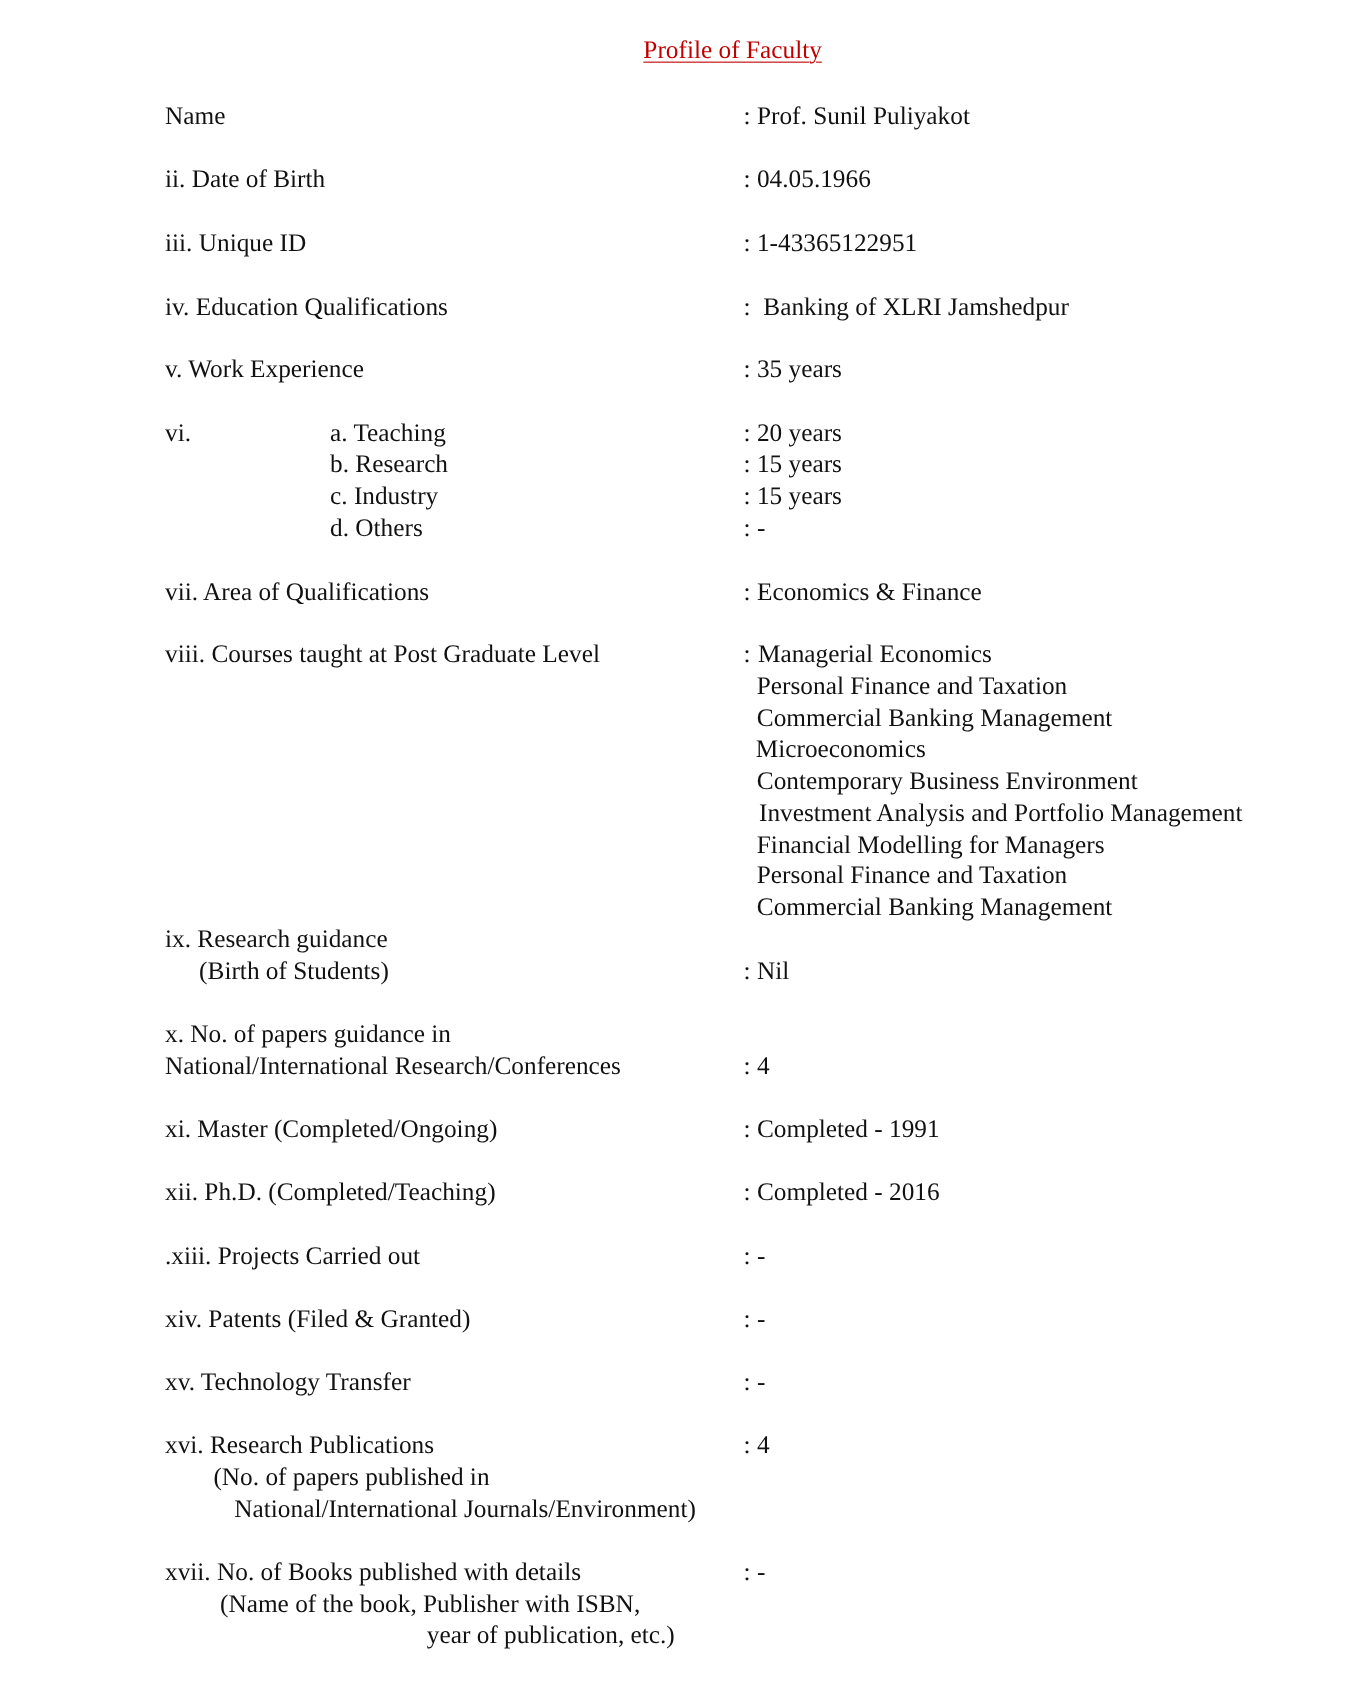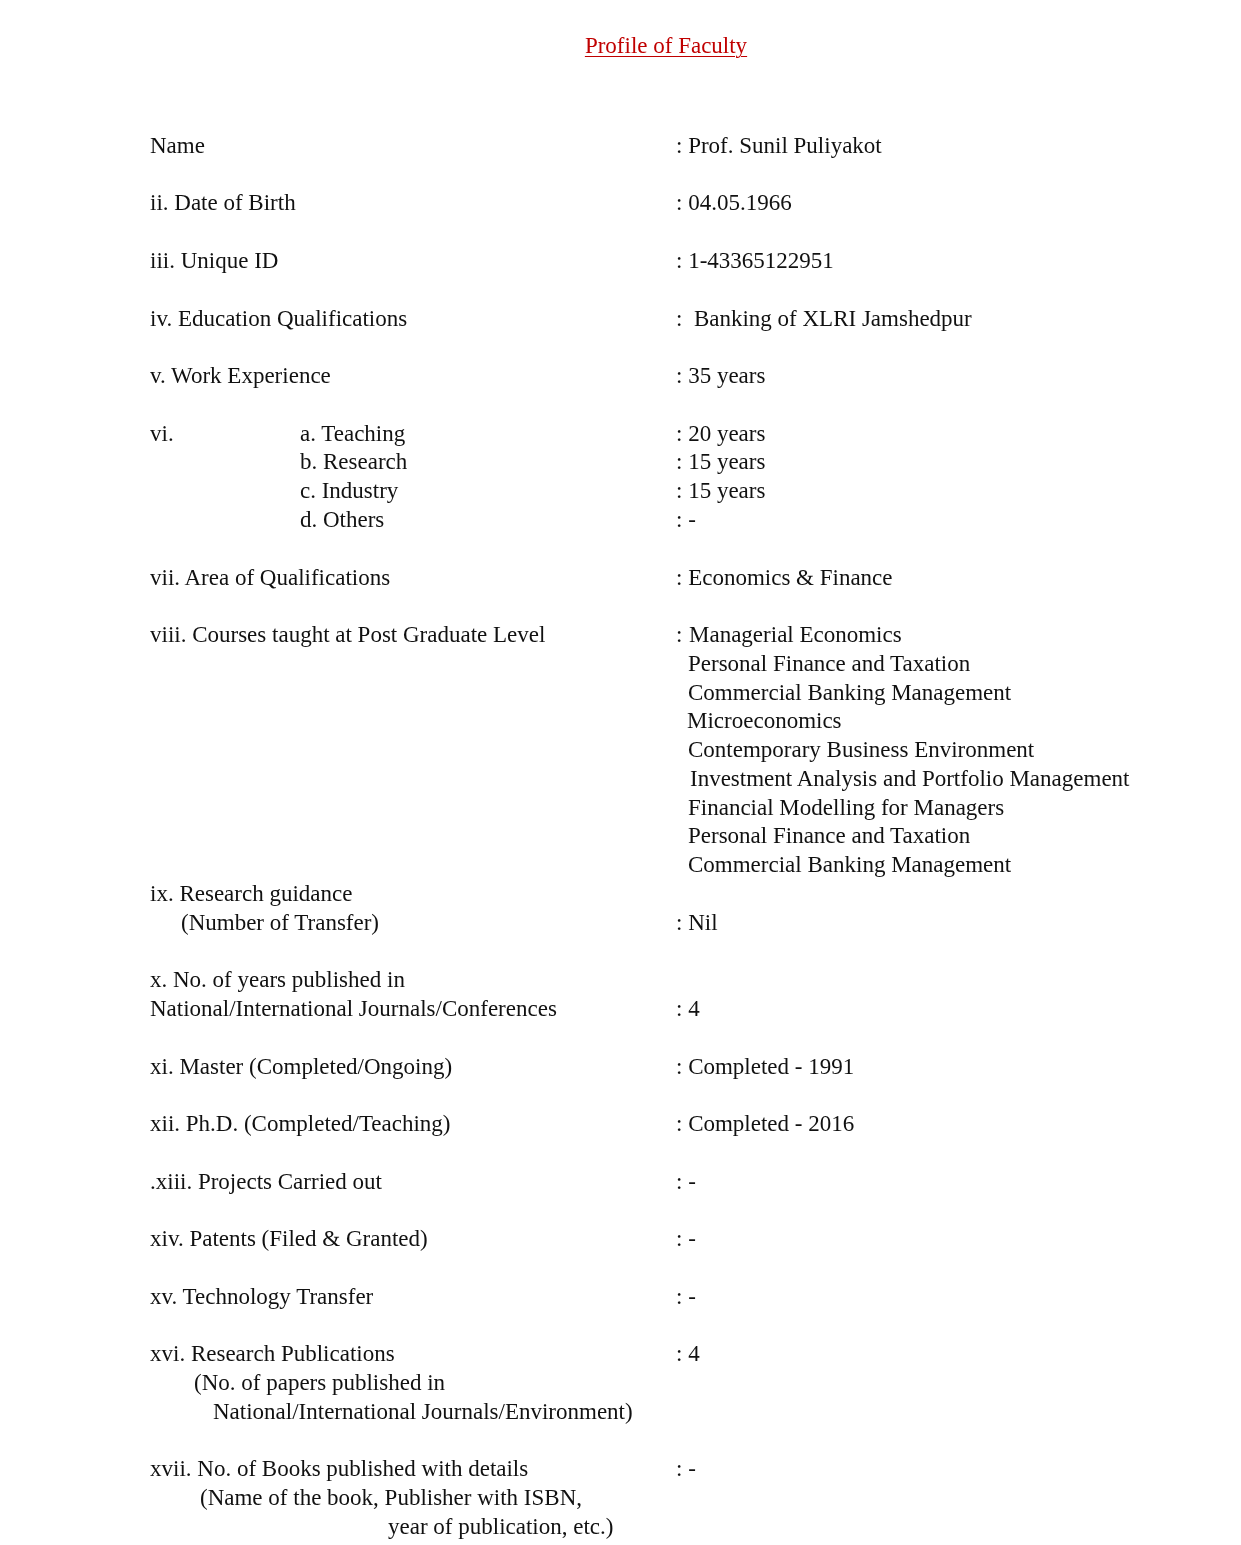--- a/index.html
+++ b/index.html
@@ -6,21 +6,21 @@
     body {
       width: 1241px; height: 1545px; position: relative; overflow: hidden;
       font-family: "Liberation Serif", "DejaVu Serif", serif;
       color: #111111; font-size: 23px;
     }
     .title {
       position: absolute; left: 0; width: 1332px; top: 33px; text-align: center;
       color: #c00000; text-decoration: underline; text-underline-offset: 3px;
       text-decoration-thickness: 1px; font-size: 23px;
     }
-    .t { position: absolute; white-space: pre; line-height: 29px; margin-top: 40px; }
+    .t { position: absolute; white-space: pre; line-height: 29px; }
     .lab { left: 150px; }
     .val { left: 676px; }
   </style>
 </head>
 <body>
 
 <div class="title">Profile of Faculty</div>
 
 <div>
 
@@ -58,25 +58,25 @@
   <div class="t" style="left:688px;top:609px">Personal Finance and Taxation</div>
   <div class="t" style="left:688px;top:638px">Commercial Banking Management</div>
   <div class="t" style="left:687px;top:666px">Microeconomics</div>
   <div class="t" style="left:688px;top:695px">Contemporary Business Environment</div>
   <div class="t" style="left:690px;top:724px">Investment Analysis and Portfolio Management</div>
   <div class="t" style="left:688px;top:753px">Financial Modelling for Managers</div>
   <div class="t" style="left:688px;top:781px">Personal Finance and Taxation</div>
   <div class="t" style="left:688px;top:810px">Commercial Banking Management</div>
 
   <div class="t lab" style="top:839px">ix. Research guidance</div>
-  <div class="t" style="left:181px;top:868px">(Number of Transfer)</div>
+  <div class="t" style="left:181px;top:868px">(Birth of Students)</div>
   <div class="t val" style="top:868px">: Nil</div>
 
-  <div class="t lab" style="top:925px">x. No. of years published in</div>
-  <div class="t lab" style="top:954px">National/International Journals/Conferences</div>
+  <div class="t lab" style="top:925px">x. No. of papers guidance in</div>
+  <div class="t lab" style="top:954px">National/International Research/Conferences</div>
   <div class="t val" style="top:954px">: 4</div>
 
   <div class="t lab" style="top:1012px">xi. Master (Completed/Ongoing)</div>
   <div class="t val" style="top:1012px">: Completed - 1991</div>
 
   <div class="t lab" style="top:1069px">xii. Ph.D. (Completed/Teaching)</div>
   <div class="t val" style="top:1069px">: Completed - 2016</div>
 
   <div class="t lab" style="top:1127px">.xiii. Projects Carried out</div>
   <div class="t val" style="top:1127px">: -</div>

